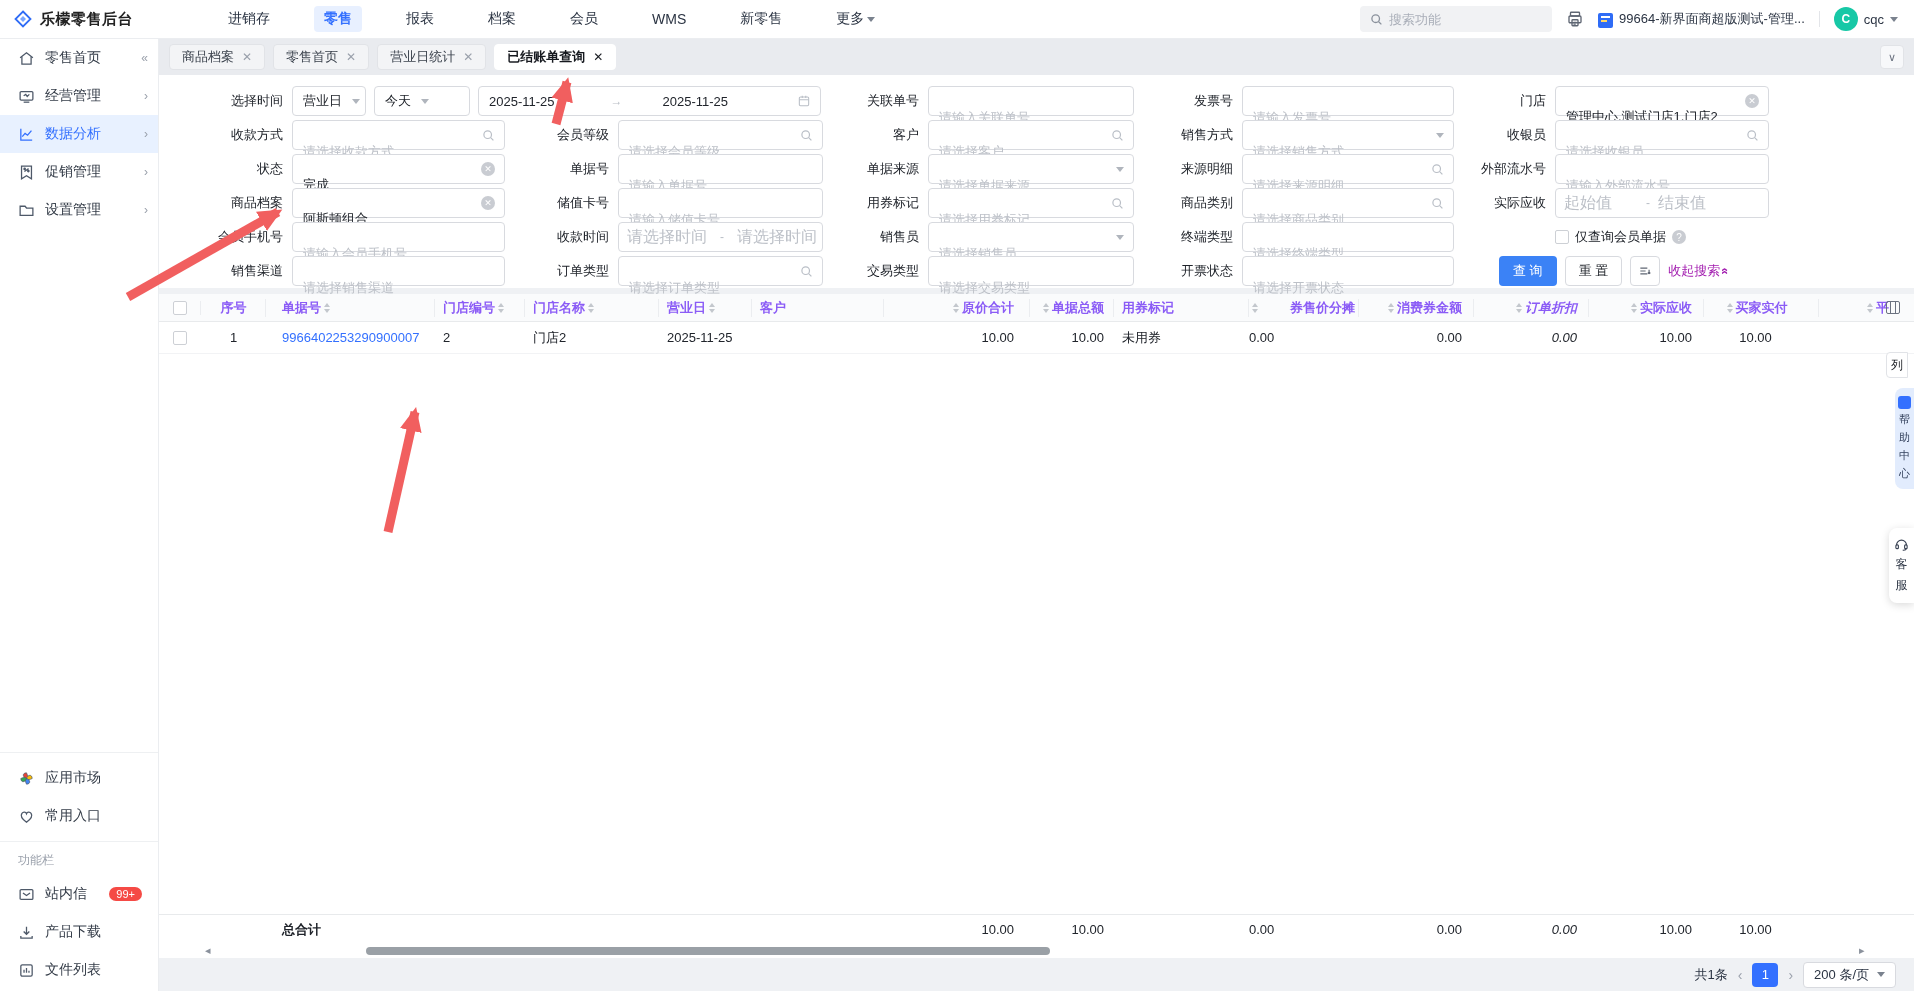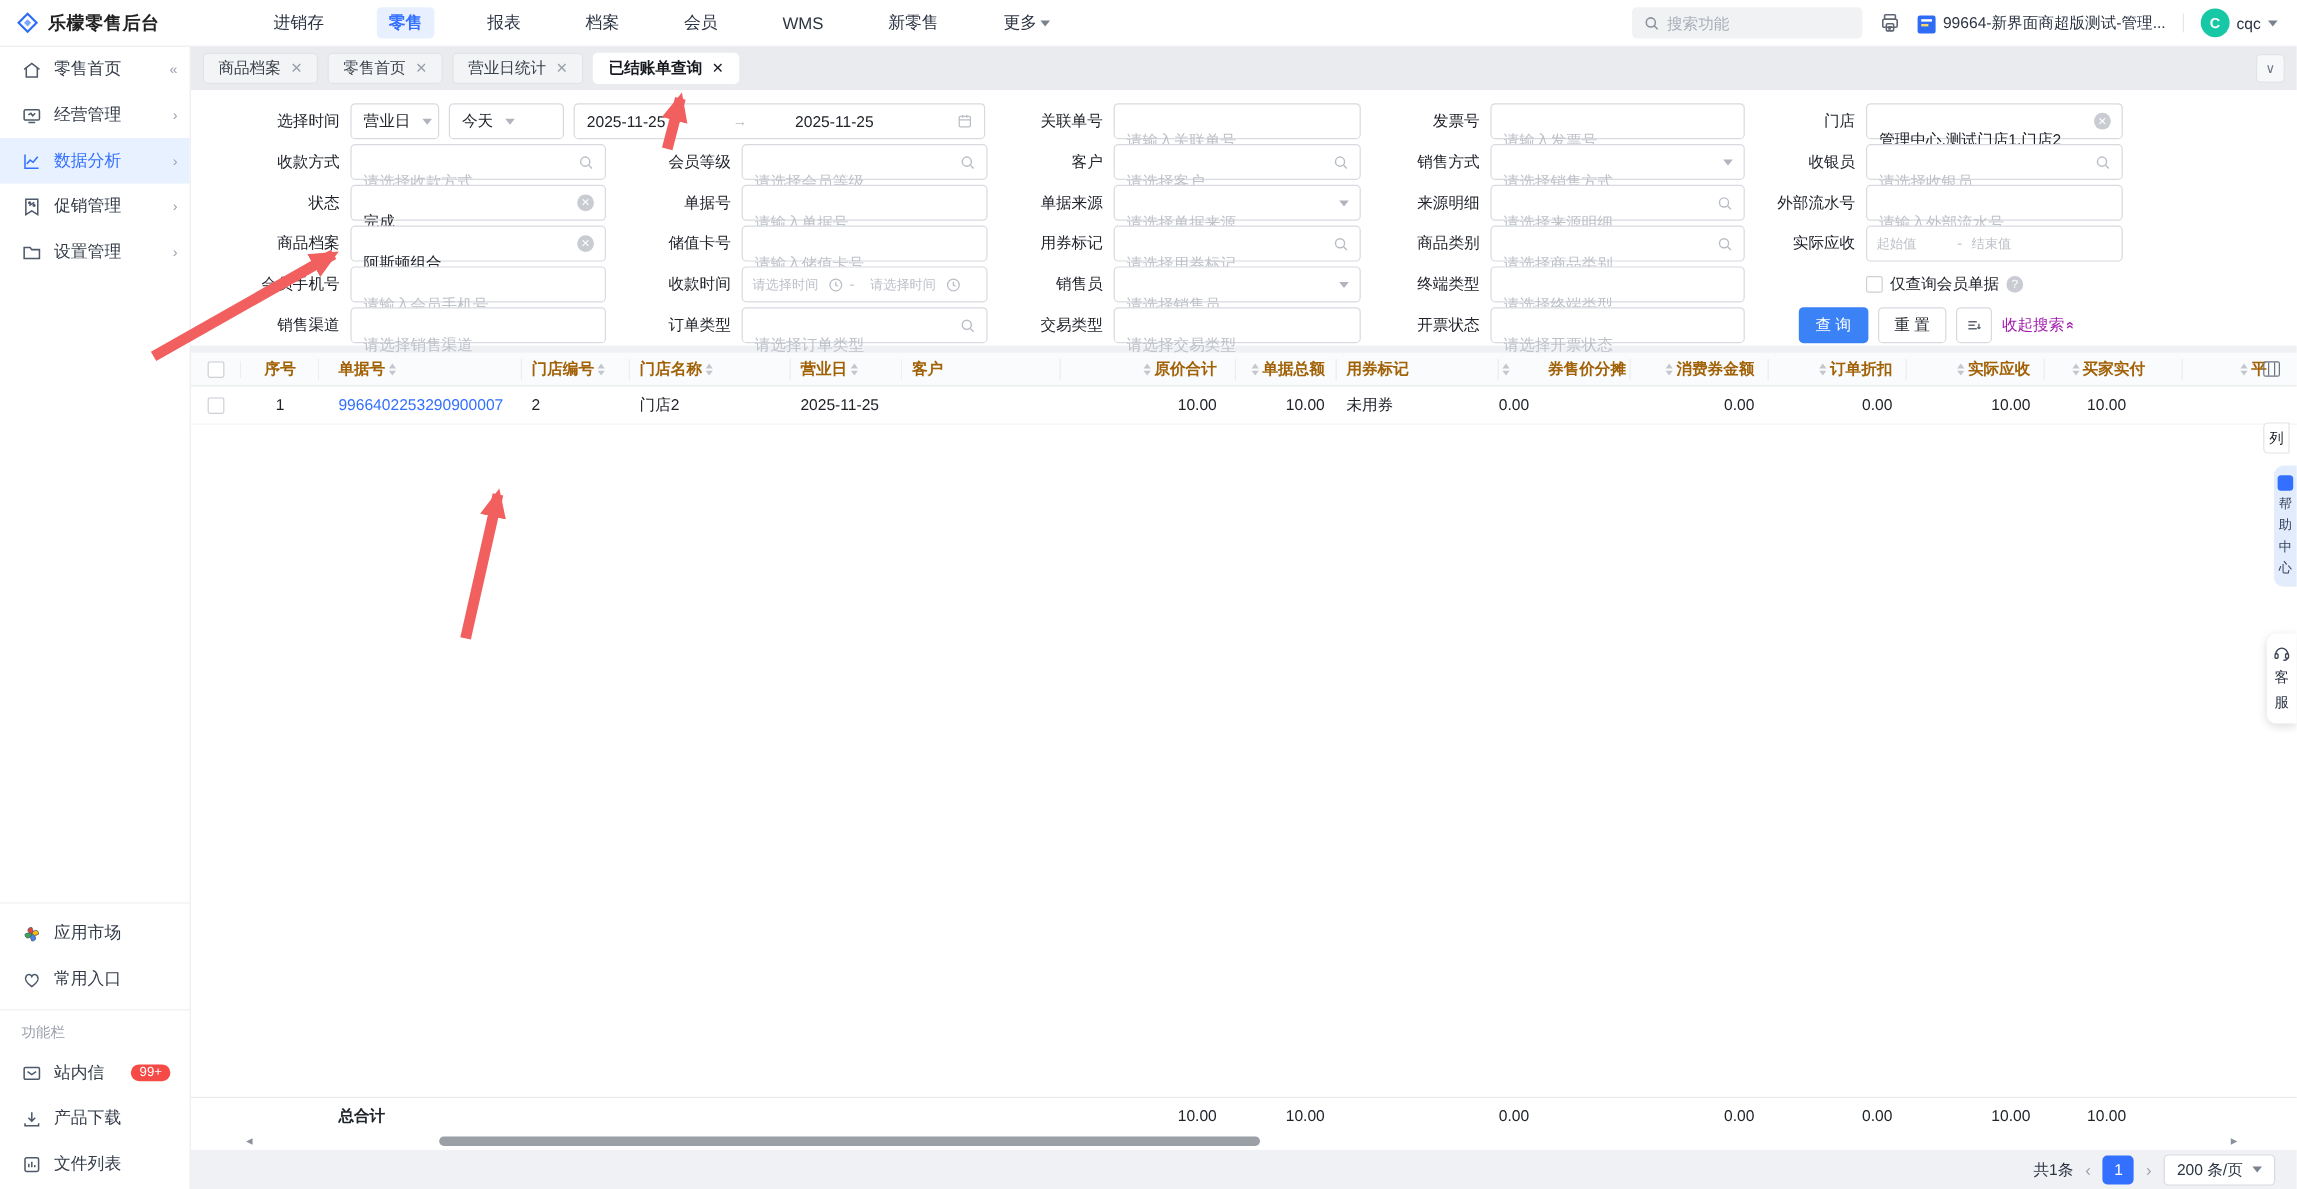--- a/index.html
+++ b/index.html
@@ -58,21 +58,21 @@
   .ibox { position:relative; height:30px; border:1px solid #d8dadf; border-radius:4px; background:#fff; display:flex; align-items:center; width:100%; }
   .ibox input { flex:1; min-width:0; border:0; outline:0; background:transparent; font-size:13px; color:#20242b; padding:0 10px; font-family:inherit;margin-top:32px; }
   .ibox input::placeholder { color:#bdc1c8; }
   .sfx { flex:none; margin-right:9px; color:#b9bec6; display:flex; align-items:center; }
   .chev-sel { width:0;height:0;border:4px solid transparent;border-top:5px solid #b0b5bd; margin-top:4px; }
   .clear-ic { width:14px; height:14px; border-radius:50%; background:#c9ccd2; color:#fff; font-size:9px; display:flex; align-items:center; justify-content:center; }
   .timegroup { grid-column:2 / span 3; display:flex; gap:8px; align-items:center; }
   .tg1 { width:74px; flex:none; } .tg2 { width:96px; flex:none; } .tg3 { width:343px; flex:none; }
   .dval { font-size:13px; color:#20242b; padding:0 10px; white-space:nowrap; }
   .dsep { color:#b9bec6; font-size:12px; }
-  .ph { color:#bdc1c8; font-size:11px; padding:0 8px; white-space:nowrap; }
+  .ph { color:#bdc1c8; font-size:16px; padding:0 8px; white-space:nowrap; }
   .btncell { grid-column:9 / span 2; display:flex; align-items:center; gap:8px; margin-left:45px; }
   .chkcell { grid-column:9 / span 2; display:flex; align-items:center; gap:6px; margin-left:101px; font-size:13px; color:#20242b; }
   .checkbox { width:14px; height:14px; border:1px solid #cdd0d5; border-radius:2px; background:#fff; flex:none; }
   .qmark { width:14px; height:14px; border-radius:50%; background:#c9ccd2; color:#fff; font-size:10px; display:flex; align-items:center; justify-content:center; }
   .btn-primary { height:30px; padding:0 14px; background:#3b82f6; color:#fff; border:0; border-radius:4px; font-size:13px; cursor:pointer; white-space:nowrap; font-family:inherit; }
   .btn-plain { height:30px; padding:0 13px; background:#fff; color:#20242b; border:1px solid #d8dadf; border-radius:4px; font-size:13px; cursor:pointer; white-space:nowrap; font-family:inherit; }
   .btn-icon { width:30px; height:30px; background:#fff; border:1px solid #d8dadf; border-radius:4px; display:flex; align-items:center; justify-content:center; cursor:pointer; }
   .link-collapse { color:#a21caf; font-size:13px; display:flex; align-items:center; gap:2px; cursor:pointer; white-space:nowrap; }
   .dbl-up { display:inline-block; transform:rotate(90deg); font-weight:bold; font-size:12px; }
 
@@ -84,31 +84,31 @@
   .note { margin-left:auto; display:flex; align-items:center; gap:4px; color:#5f6673; font-size:13px; cursor:pointer; }
   .note-ic { width:13px; height:13px; border:1px solid #8a919c; border-radius:50%; position:relative; }
   .note-ic:before { content:""; position:absolute; left:3px; top:3px; width:5px; height:5px; border-radius:50%; background:#8a919c; }
 
   
   .thead { flex:none; height:28px; display:flex; align-items:center; background:#fafbfc; border-bottom:1px solid #e8eaec; overflow:hidden; position:relative; }
   .trow  { flex:none; height:32px; display:flex; align-items:center; background:#fff; border-bottom:1px solid #f2f3f5; overflow:hidden; }
   .tfill { flex:1; background:#fff; }
   .ttotal{ flex:none; height:30px; display:flex; align-items:center; border-top:1px solid #e8eaec; overflow:hidden; }
   .cell { flex:none; font-size:13px; color:#20242b; white-space:nowrap; overflow:hidden; display:flex; align-items:center; }
-  .th { font-weight:bold; color:#a16207; }
+  .th { font-weight:bold; color:#8b5cf6; }
   .c0{width:42px;justify-content:center;} .c1{width:65px;justify-content:center;}
   .c2{width:169px;padding-left:16px;} .c3{width:90px;padding-left:8px;}
   .c4{width:134px;padding-left:8px;} .c5{width:93px;padding-left:8px;}
   .c6{width:132px;padding-left:8px;}
   .c7{width:146px;justify-content:flex-end;padding-right:16px;}
   .c8{width:84px;justify-content:flex-end;padding-right:10px;}
   .c9{width:135px;padding-left:8px;}
   .c10{width:110px;justify-content:space-between;padding-right:4px;}
   .c11{width:115px;justify-content:flex-end;padding-right:12px;}
-  .c12{width:115px;justify-content:flex-end;padding-right:12px;}
+  .c12{width:115px;justify-content:flex-end;padding-right:12px;font-style:italic;}
   .c13{width:115px;justify-content:flex-end;padding-right:12px;}
   .c14{width:115px;justify-content:center;padding-right:12px;}
   .c15{width:70px;justify-content:flex-end;padding-right:0;}
   .colsep { box-shadow:inset -1px 0 0 #ebedf0; }
   .sort { display:inline-flex; flex-direction:column; gap:2px; margin:0 3px; }
   .sort i { display:block; width:0; height:0; border-left:3.5px solid transparent; border-right:3.5px solid transparent; }
   .sort .up { border-bottom:4px solid #c3c7cd; }
   .sort .dn { border-top:4px solid #c3c7cd; }
   .link { color:#3370ff; cursor:pointer; }
   .colset-ic { position:absolute; right:14px; top:7px; width:14px; height:13px; border:1px solid #6b7280; border-radius:2px; display:flex; }

